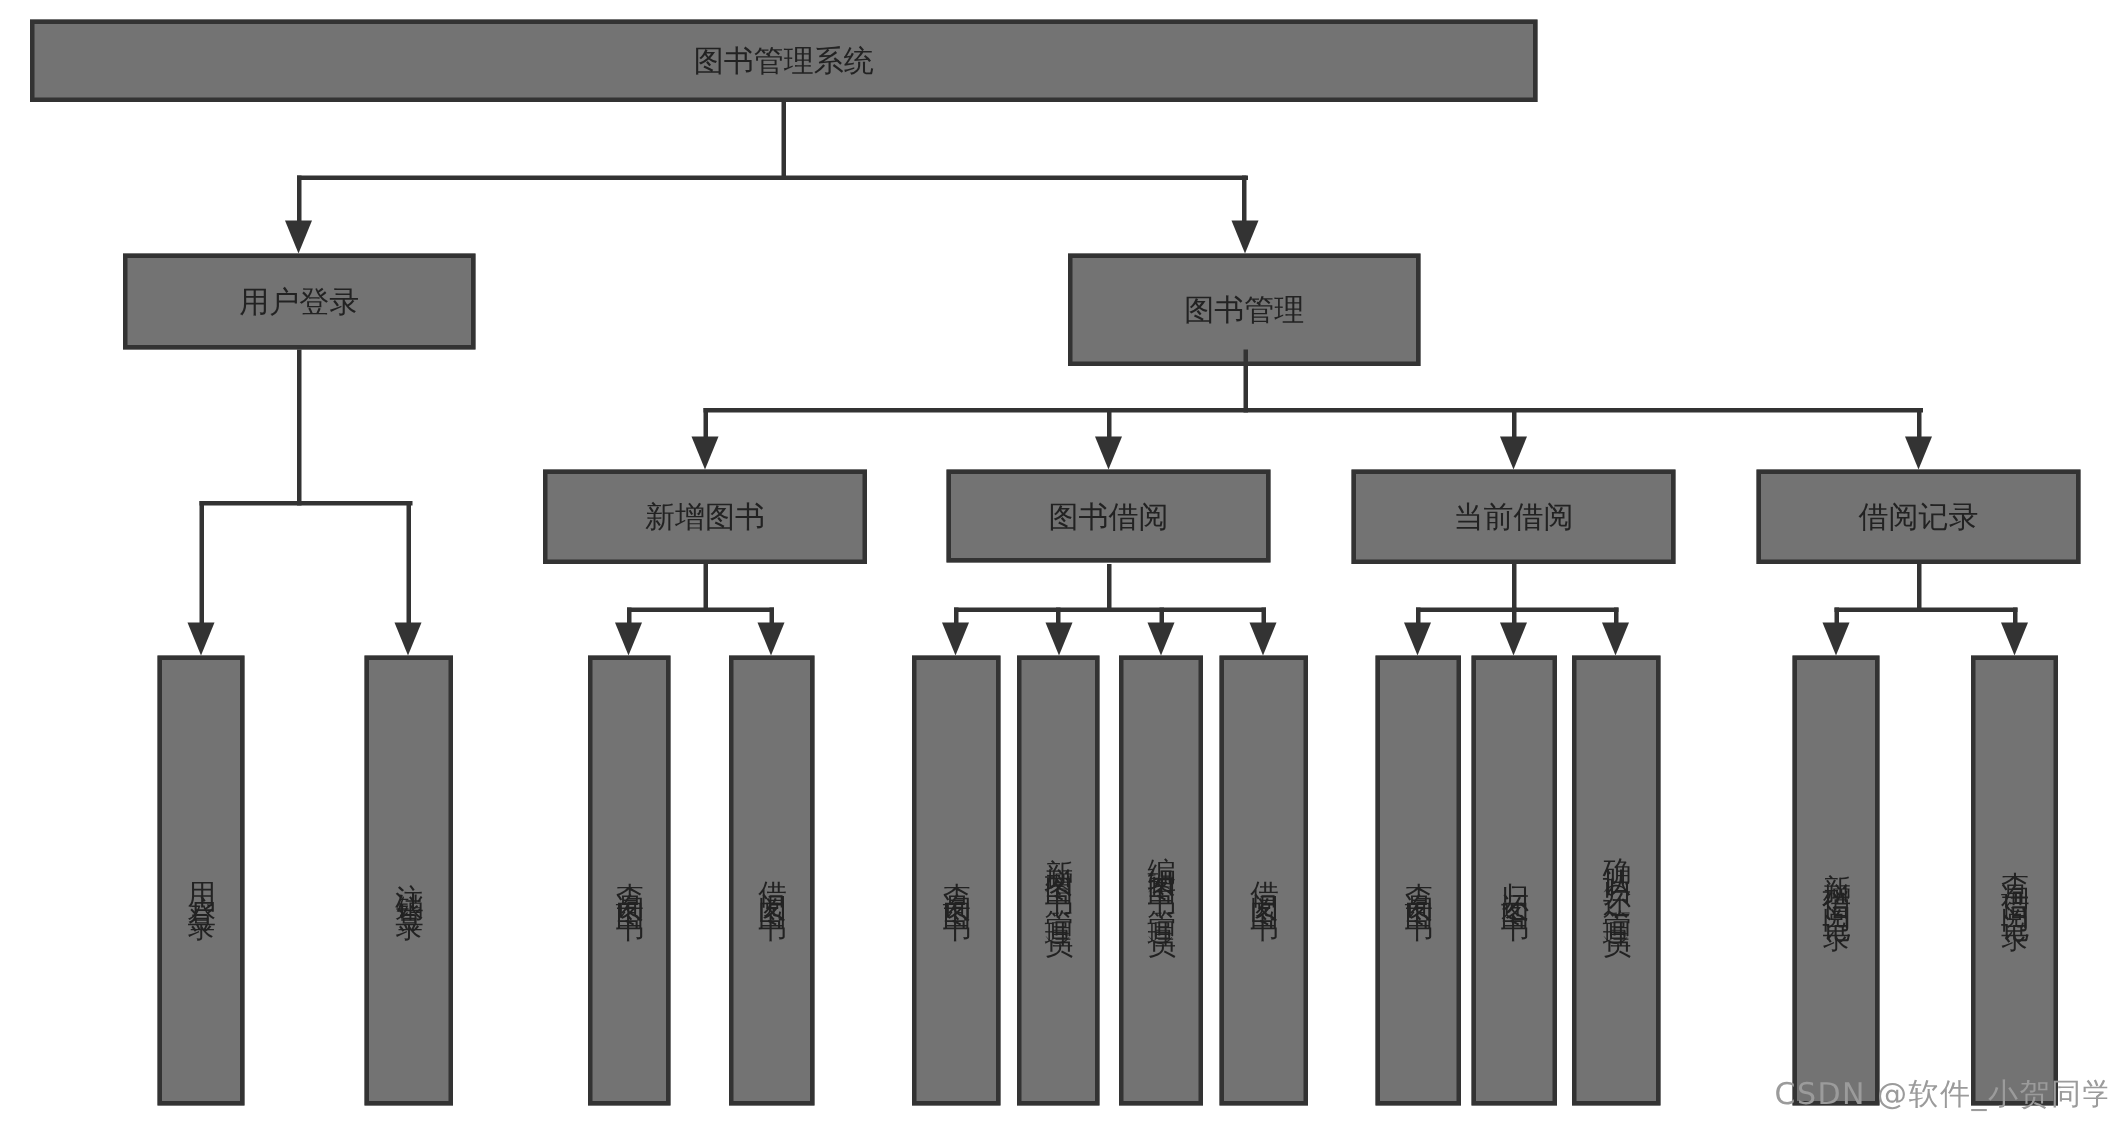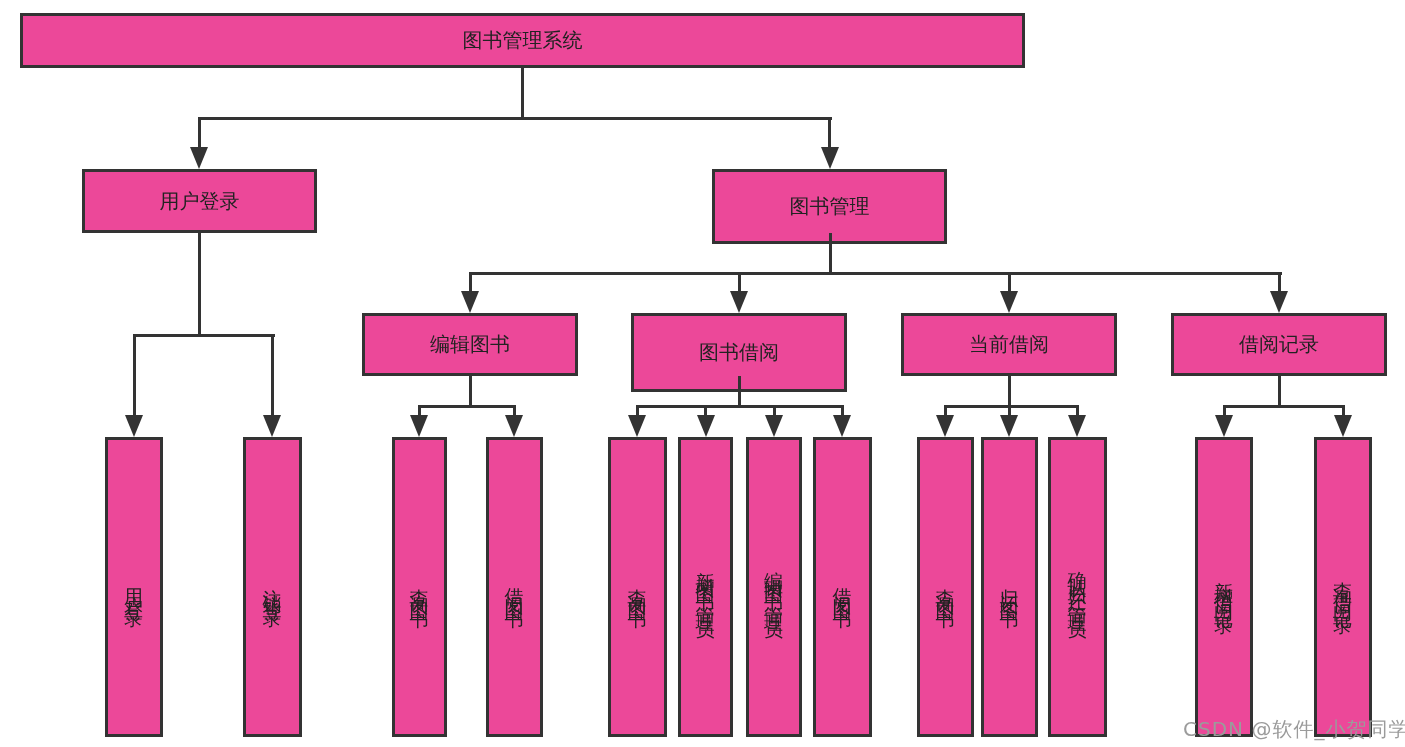--- a/index.html
+++ b/index.html
@@ -7,21 +7,21 @@
     position:relative;
     width:1405px;height:747px;
     background:#ffffff;
     font-family:"DejaVu Sans","Liberation Sans",sans-serif;
     overflow:hidden;
   }
   .box{
     position:absolute;
     box-sizing:border-box;
     border:3px solid #333333;
-    background:#ec4899;
+    background:#737373;
     display:flex;
     align-items:center;
     justify-content:center;
     color:#222222;
     font-size:20px;
     white-space:nowrap;
   }
   .vbox{
     writing-mode:vertical-rl;
     text-orientation:mixed;
@@ -74,22 +74,22 @@
   <div class="hline" style="left:469px;top:272px;width:813px"></div>
   <div class="vline" style="left:469px;top:272px;height:21px"></div>
   <div class="arrow" style="left:461px;top:291px"></div>
   <div class="vline" style="left:738px;top:272px;height:21px"></div>
   <div class="arrow" style="left:730px;top:291px"></div>
   <div class="vline" style="left:1008px;top:272px;height:21px"></div>
   <div class="arrow" style="left:1000px;top:291px"></div>
   <div class="vline" style="left:1278px;top:272px;height:21px"></div>
   <div class="arrow" style="left:1270px;top:291px"></div>
 
-  <div class="box" style="left:362px;top:313px;width:216px;height:63px">编辑图书</div>
-  <div class="box" style="left:631px;top:313px;width:216px;height:79px">图书借阅</div>
+  <div class="box" style="left:362px;top:313px;width:216px;height:63px">新增图书</div>
+  <div class="box" style="left:631px;top:313px;width:216px;height:62px">图书借阅</div>
   <div class="box" style="left:901px;top:313px;width:216px;height:63px">当前借阅</div>
   <div class="box" style="left:1171px;top:313px;width:216px;height:63px">借阅记录</div>
 
   <div class="vline" style="left:469px;top:376px;height:32px"></div>
   <div class="hline" style="left:418px;top:405px;width:98px"></div>
   <div class="vline" style="left:418px;top:405px;height:12px"></div>
   <div class="arrow" style="left:410px;top:415px"></div>
   <div class="vline" style="left:513px;top:405px;height:12px"></div>
   <div class="arrow" style="left:505px;top:415px"></div>
 

